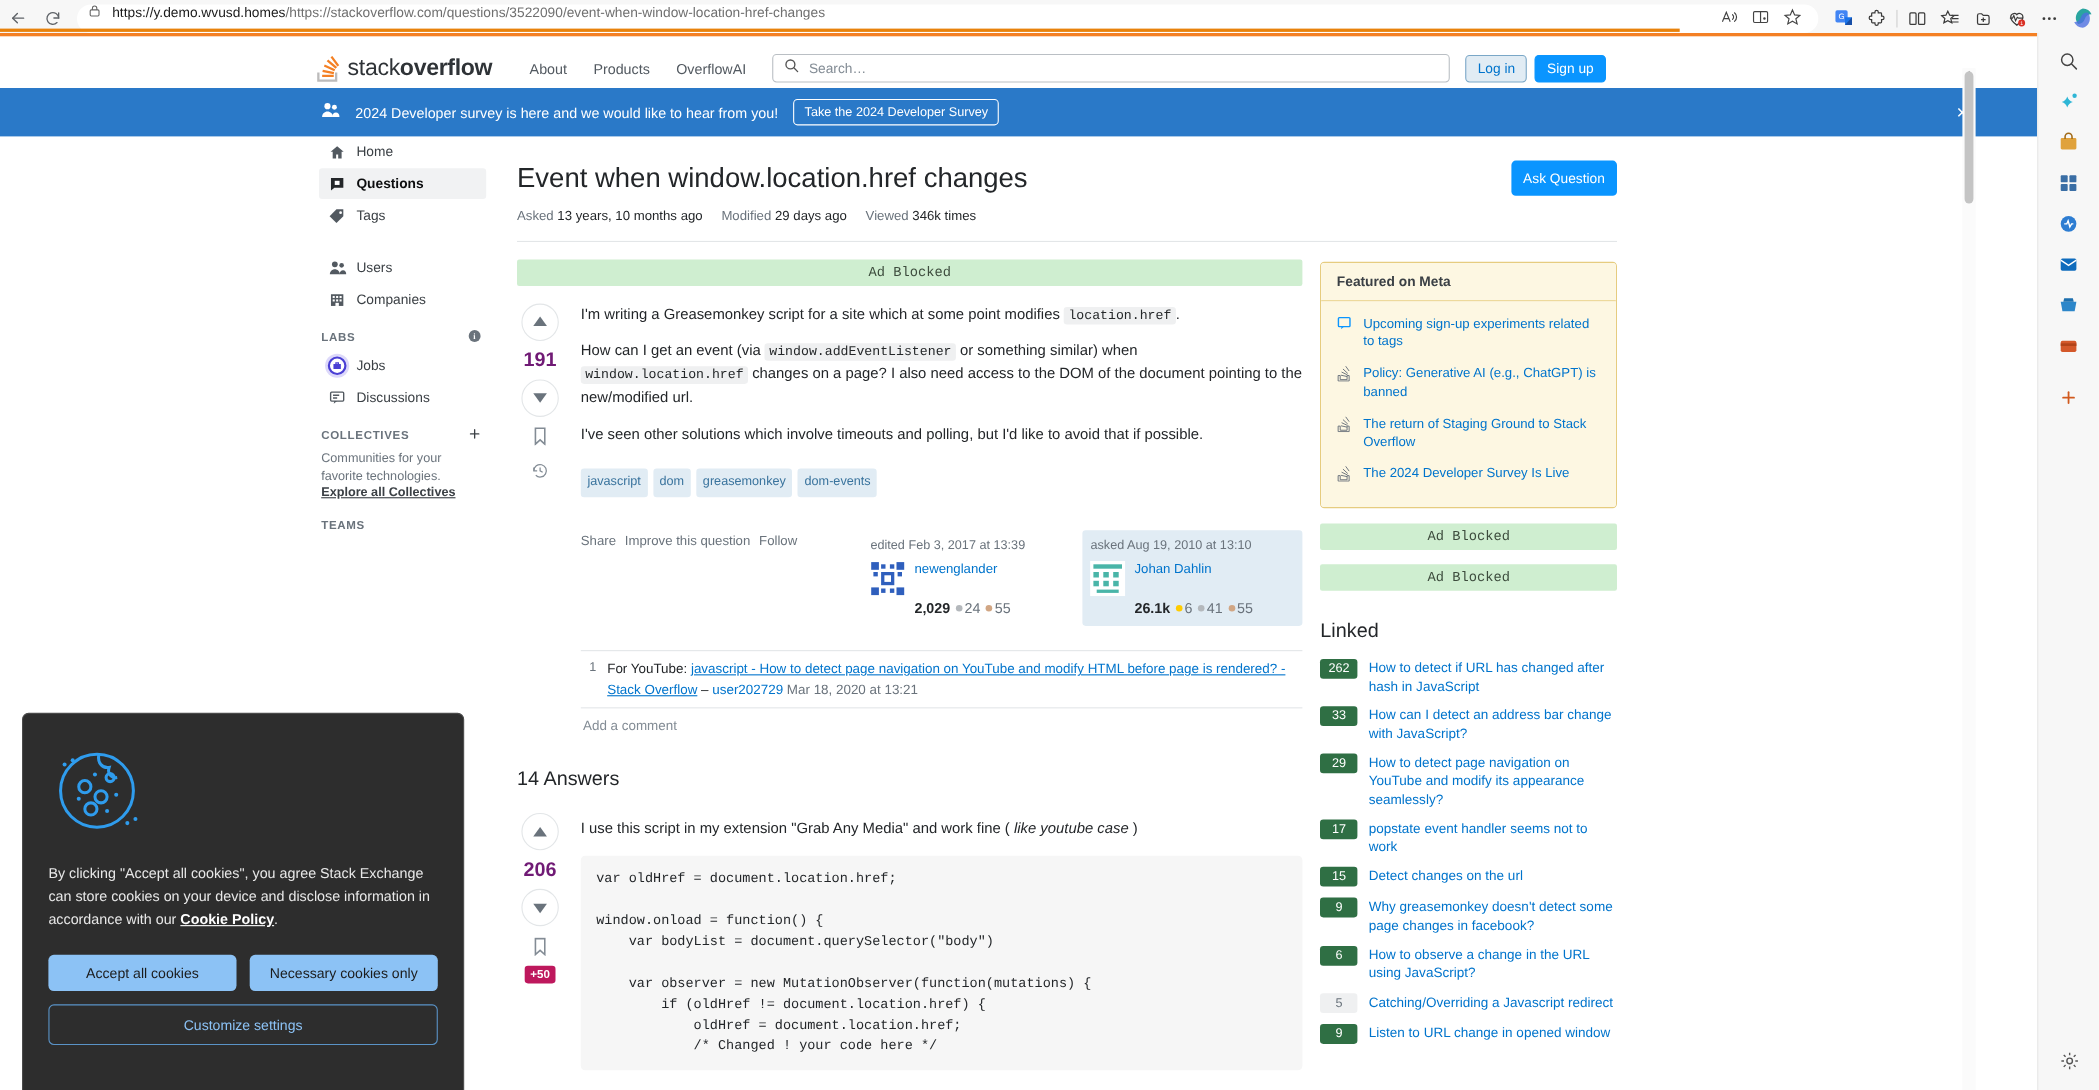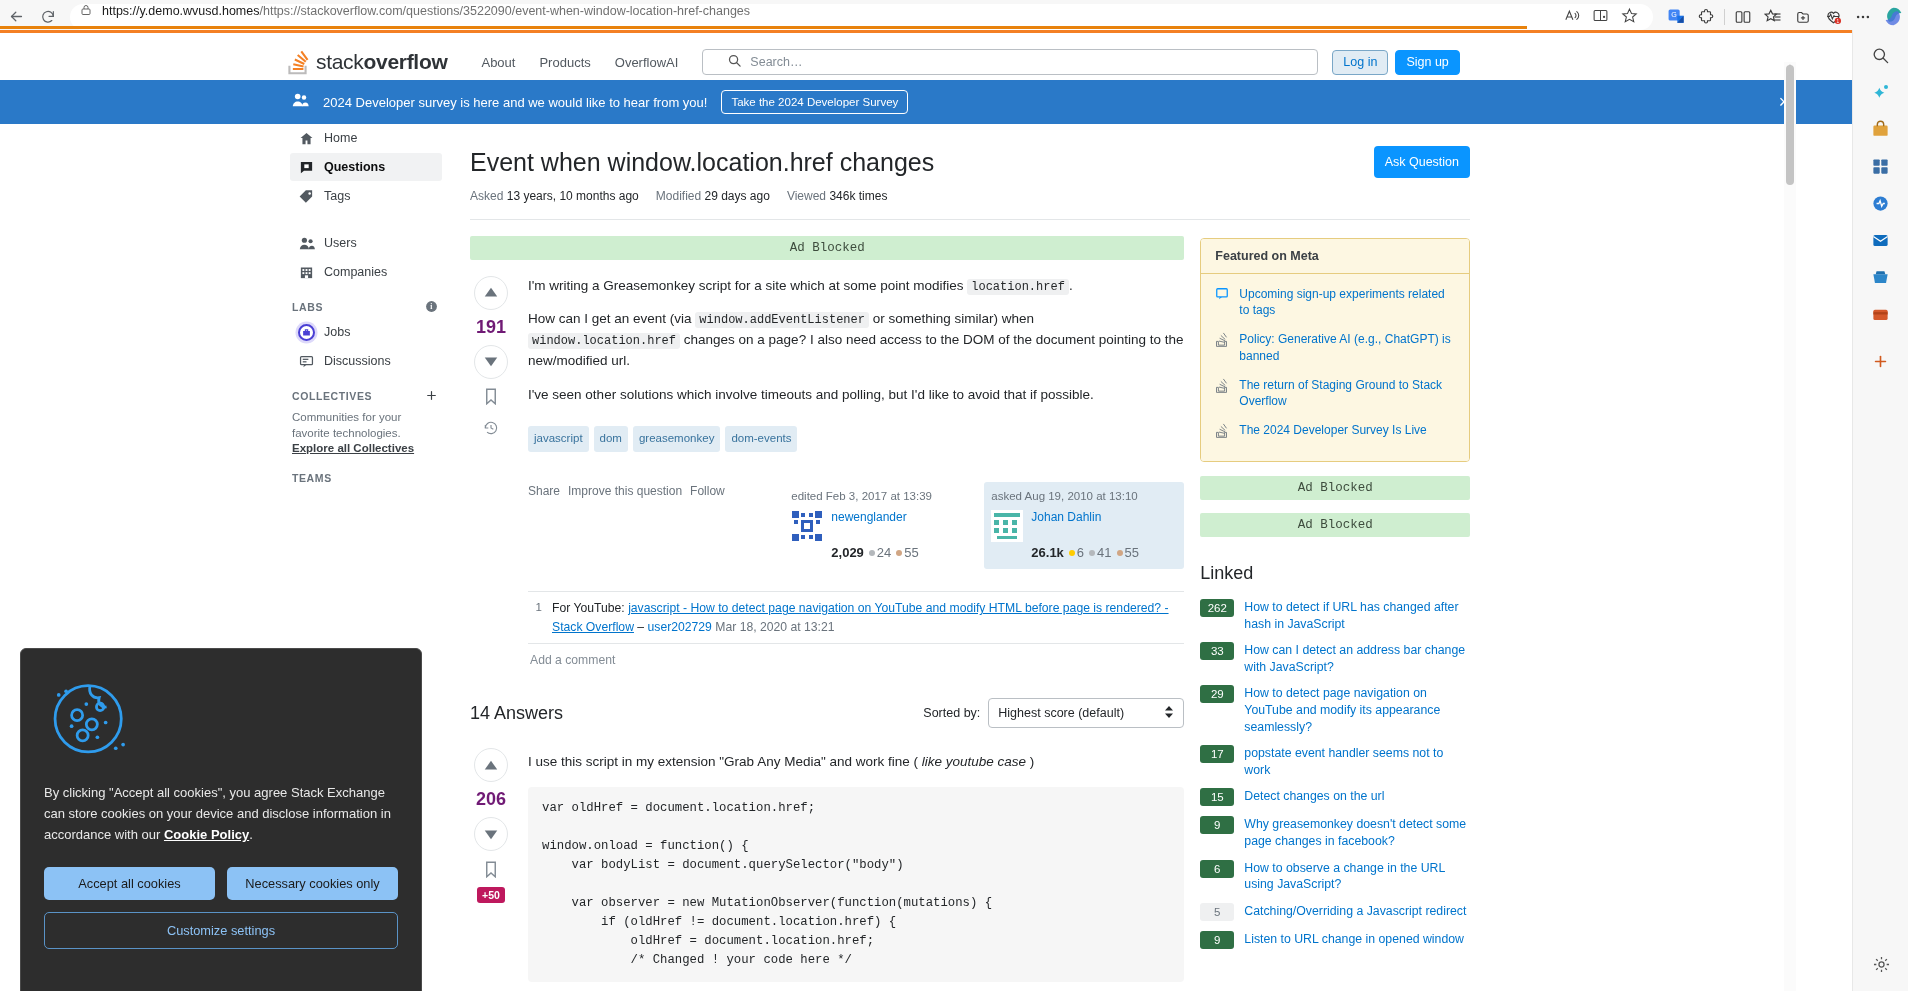--- a/index.html
+++ b/index.html
@@ -62,21 +62,21 @@
   #so-logo { display: flex; align-items: center; gap: 7px; margin-right: 22px; }
   #so-logo-text { font-size: 21px; color: #2f3337; letter-spacing: -0.3px; }
   #so-logo-text b { font-weight: 700; }
   .topnav-link {
     font-size: 13px; color: #525960; padding: 0 12px; height: 34px;
     display: flex; align-items: center; white-space: nowrap;
   }
   #so-search {
     flex: none; width: 616px; height: 26px; margin-left: 12px;
     border: 1px solid #babfc4; border-radius: 4px;
-    display: flex; align-items: center; padding: 0 24px; gap: 8px;
+    display: flex; align-items: center; padding: 0 9px; gap: 8px;
     background: #fff;
   }
   #so-search .ph { font-size: 12.5px; color: #838c95; }
   #auth-buttons { display: flex; gap: 7px; margin-left: 14px; }
   .btn-login {
     font-size: 12.5px; color: #0074cc; background: #e1ecf4;
     border: 1px solid #7aa7c7; border-radius: 4px;
     padding: 0 10px; height: 25px; display: flex; align-items: center;
   }
   .btn-signup {
@@ -671,32 +671,20 @@
         <div id="comments">
           <div class="comment">
             <div class="cscore">1</div>
             <div><span>For YouTube: </span><a>javascript - How to detect page navigation on YouTube and modify HTML before page is rendered? - Stack Overflow</a> <span>–</span> <span class="cuser">user202729</span> <span class="ctime">Mar 18, 2020 at 13:21</span></div>
           </div>
         </div>
         <div id="add-comment">Add a comment</div>
 
         <div id="answers-header">
           <div id="answers-count">14 Answers</div>
-          <div id="sort-wrap">
-            <span id="sort-label">Sorted by:</span>
-            <div id="sort-select">
-              <span>Highest score (default)</span>
-              <span>
-                <svg width="10" height="14" viewBox="0 0 10 14" fill="#232629">
-                    <polygon points="5 1 9 5.5 1 5.5"></polygon>
-                    <polygon points="5 13 1 8.5 9 8.5"></polygon>
-                  </svg>
-              </span>
-            </div>
-          </div>
         </div>
 
         <div id="answer-row">
           <div class="votecell">
             <div class="vote-arrow">
               <svg width="14" height="11" viewBox="0 0 18 14" fill="currentColor">
                   <polygon points="9 1 17 12 1 12"></polygon>
                 </svg>
             </div>
             <div class="vote-count">206</div>

